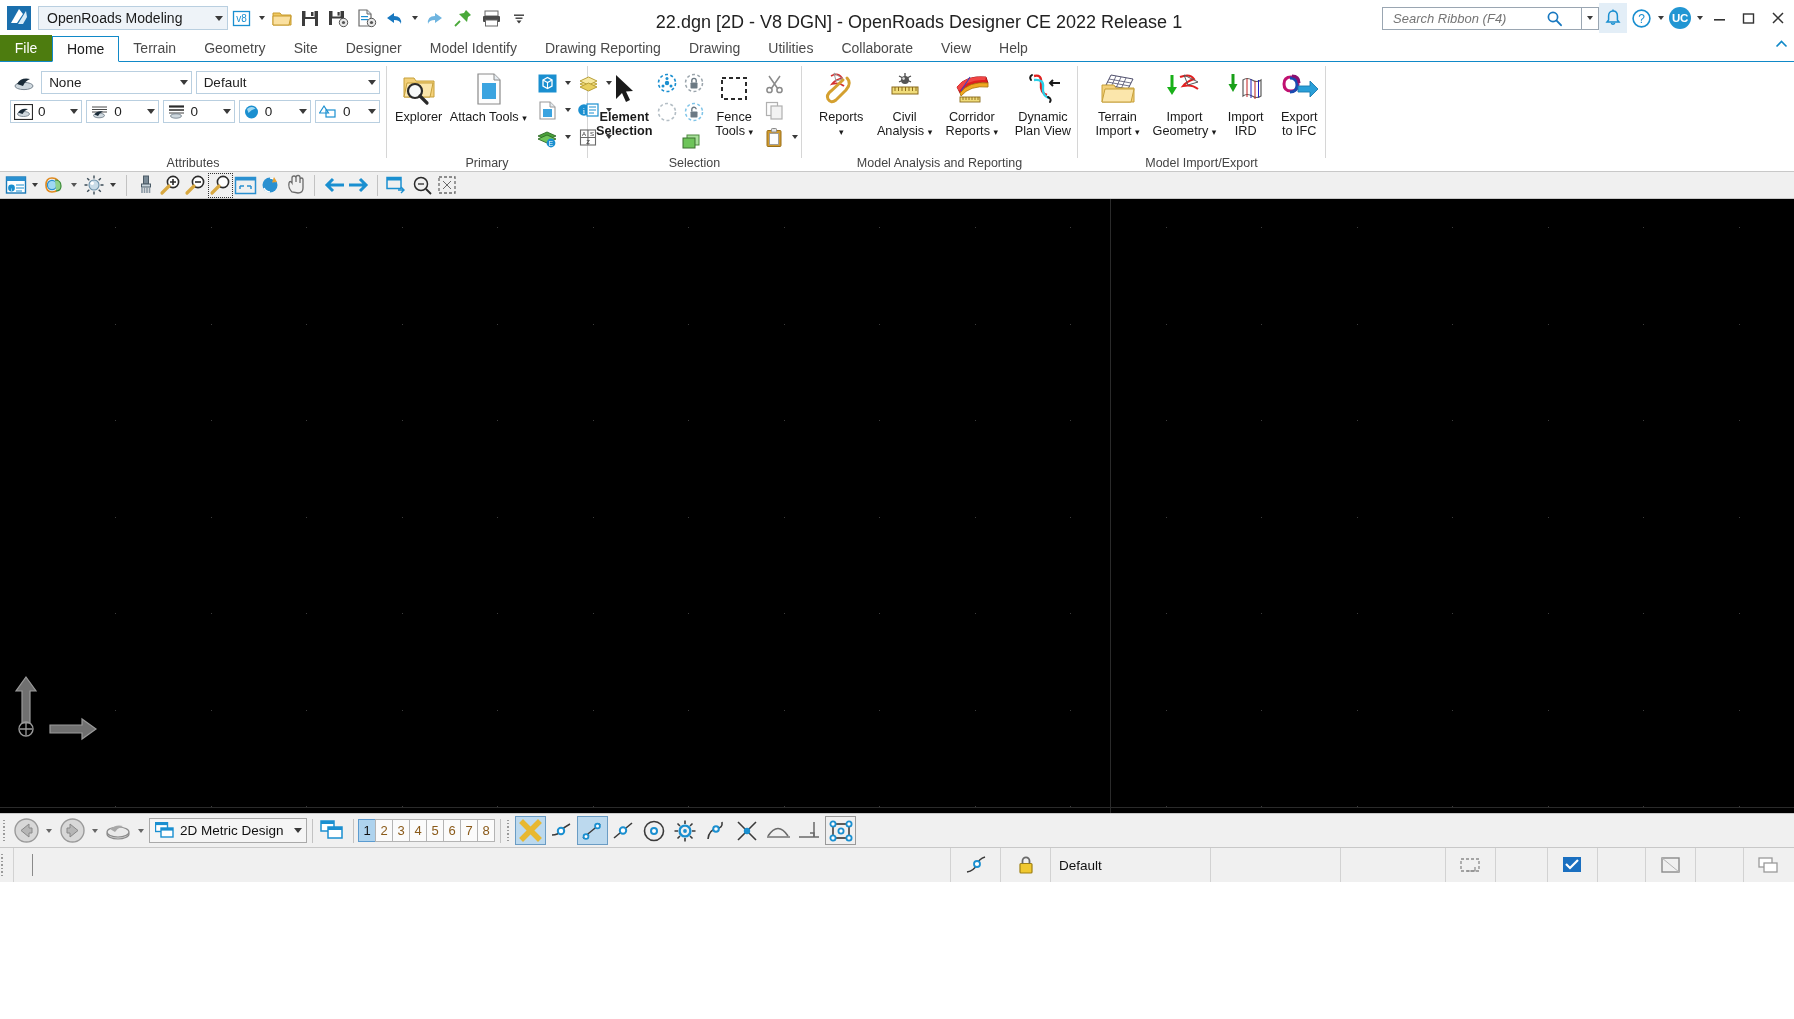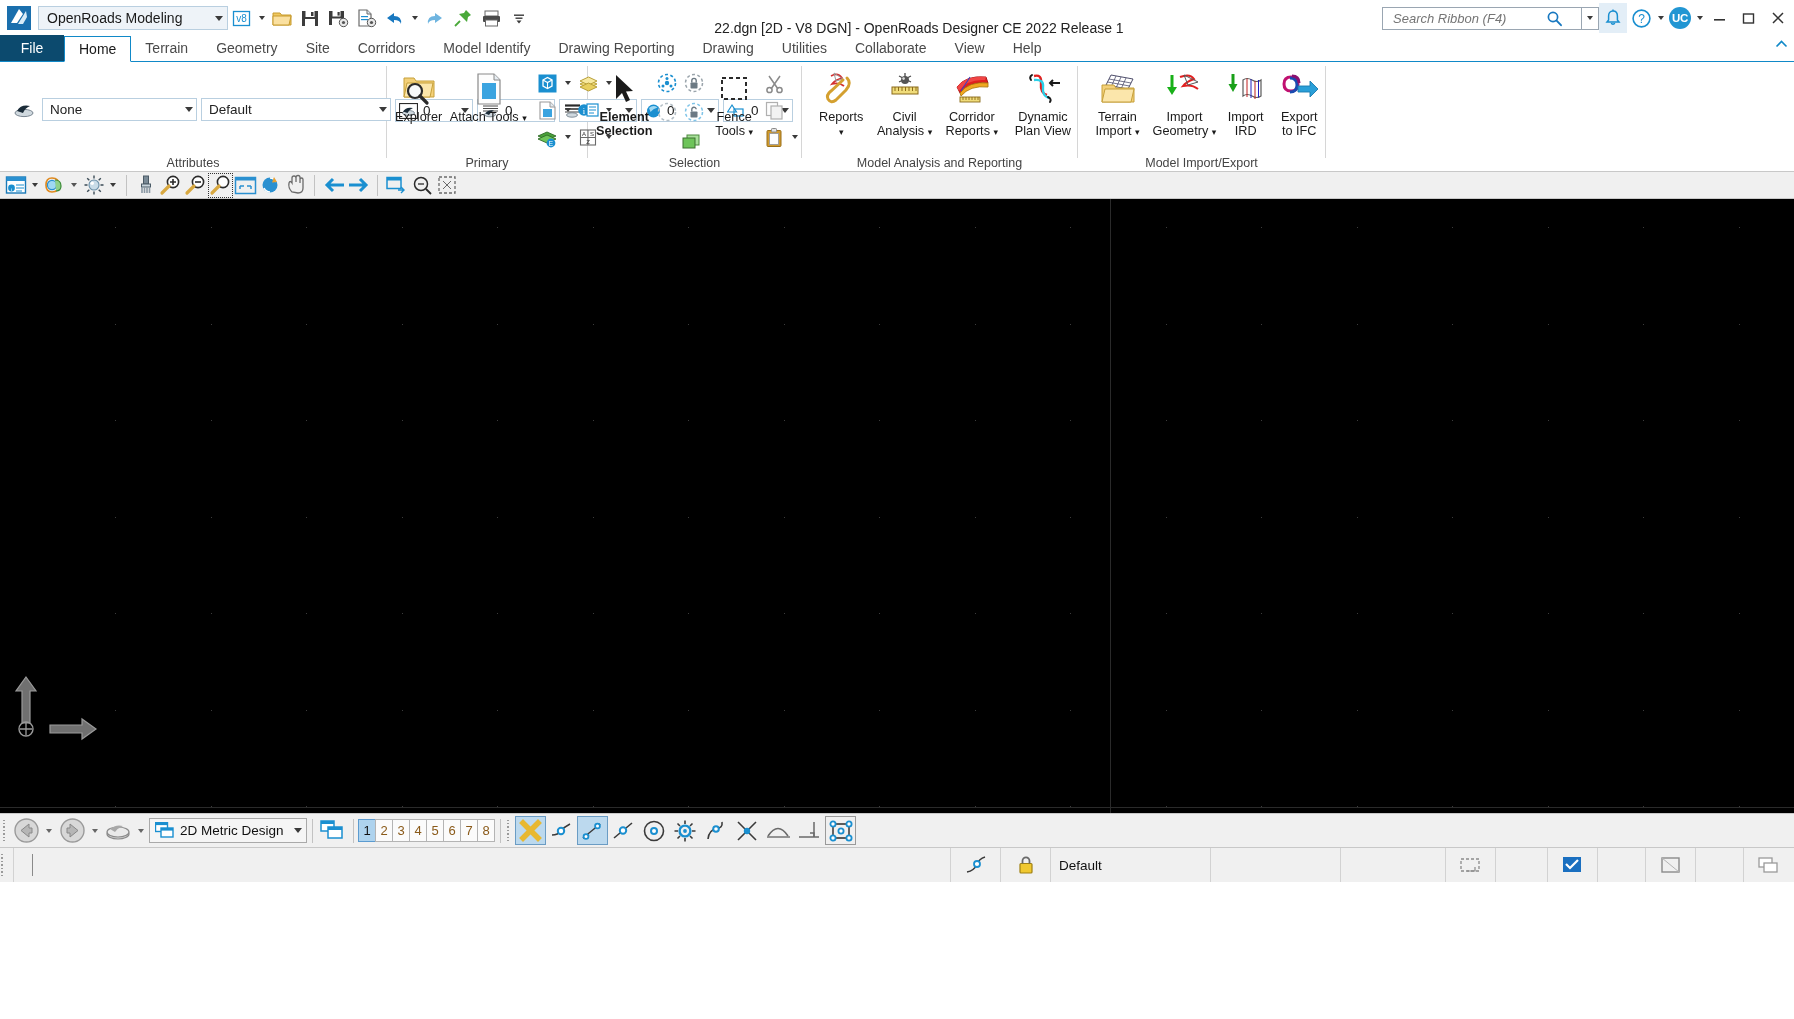--- a/index.html
+++ b/index.html
@@ -40,22 +40,22 @@
     display: inline-block;
   }
   .caret.sm { border-left-width:3.5px; border-right-width:3.5px; border-top-width:4.5px; }
   .qat-icons { display: flex; align-items: center; gap: 2px; margin-left: 0; }
   .qat-btn {
     width: 26px; height: 26px; display:flex; align-items:center; justify-content:center;
   }
   .qat-sep { width: 11px; height: 26px; display:flex;align-items:center;justify-content:center;}
 
   .tb-title {
-    position: absolute; left: 0; right: 0; top: 20px;
-    text-align: center; font-size: 14px; color: #222; pointer-events: none; margin-left: 44px;
+    position: absolute; left: 0; right: 0; top: 12px;
+    text-align: center; font-size: 18px; color: #222; pointer-events: none; margin-left: 44px;
   }
   .tb-right {
     margin-left: auto; display: flex; align-items: center; height: 36px; padding-right: 2px;
   }
   .search-box {
     width: 200px; height: 23px; border: 1px solid #9aa6b2; background: #fff;
     display: flex; align-items: center; padding: 0 2px 0 8px; margin-right: 0px;
   }
   .search-box input {
     border: none; outline: none; width: 155px; font-size: 13px;
@@ -74,21 +74,21 @@
     align-items:center; justify-content:center; letter-spacing: -0.3px;
   }
   .win-btn { width: 29px; height: 36px; display:flex;align-items:center;justify-content:center; }
 
   
   .ribbon-tabs {
     height: 26px; background: #ffffff; display: flex; align-items: flex-end;
     position: relative; border-bottom: 1px solid #1189c8;
   }
   .tab-file {
-    background: #0c4a6e; color: #fff; height: 26px; width: 64px;
+    background: #4d7c0f; color: #fff; height: 26px; width: 52px;
     display:flex;align-items:center;justify-content:center; font-size: 14px;
   }
   .tab {
     height: 26px; padding: 0 14px; display:flex;align-items:center;
     font-size: 14px; color: #4a4a4a;
   }
   .tab.active {
     background: #ffffff; color: #1a1a1a;
     border: 1px solid #1189c8; border-bottom: 1px solid #ffffff;
     margin-bottom: -1px; position: relative; z-index: 3;
@@ -370,39 +370,39 @@
       </div>
     </div>
   </div>
 
   <div class="ribbon-tabs">
     <div class="tab-file">File</div>
     <div class="tab active">Home</div>
     <div class="tab">Terrain</div>
     <div class="tab">Geometry</div>
     <div class="tab">Site</div>
-    <div class="tab">Corridors</div>
+    <div class="tab">Designer</div>
     <div class="tab">Model Identify</div>
     <div class="tab">Drawing Reporting</div>
     <div class="tab">Drawing</div>
     <div class="tab">Utilities</div>
     <div class="tab">Collaborate</div>
     <div class="tab">View</div>
     <div class="tab">Help</div>
     <div class="ribbon-collapse">
       <svg width="13" height="9" viewBox="0 0 13 9">
           <path d="M1.5 6.5 L6.5 1.5 L11.5 6.5" fill="none" stroke="#1189c8" stroke-width="1.6"></path>
         </svg>
     </div>
   </div>
 
   <div class="ribbon">
 
     <div class="rgroup attr-group">
-      <div class="rgroup-body" style="flex-direction:row; align-items:stretch;">
+      <div class="rgroup-body" style="flex-direction:column; align-items:stretch;">
         <div class="attr-row r1">
           <div style="width:28px;height:23px;display:flex;align-items:center;justify-content:center;">
             <svg width="22" height="18" viewBox="0 0 22 18">
               <ellipse cx="11" cy="12" rx="9" ry="3.6" fill="#cfd8de" stroke="#6b7884" stroke-width="0.9"></ellipse>
               <path d="M4 10 Q8 3 17 5 Q12 7 10 12 Z" fill="#1a2b38"></path>
             </svg>
           </div>
           <div class="combo" style="width:155px;">
             <span>None</span>
             <span class="caret"></span>

